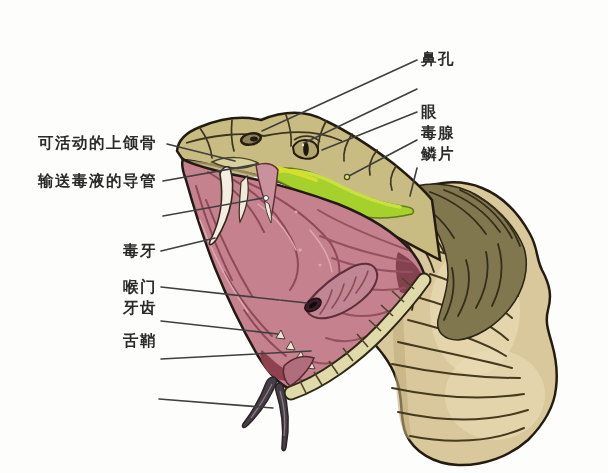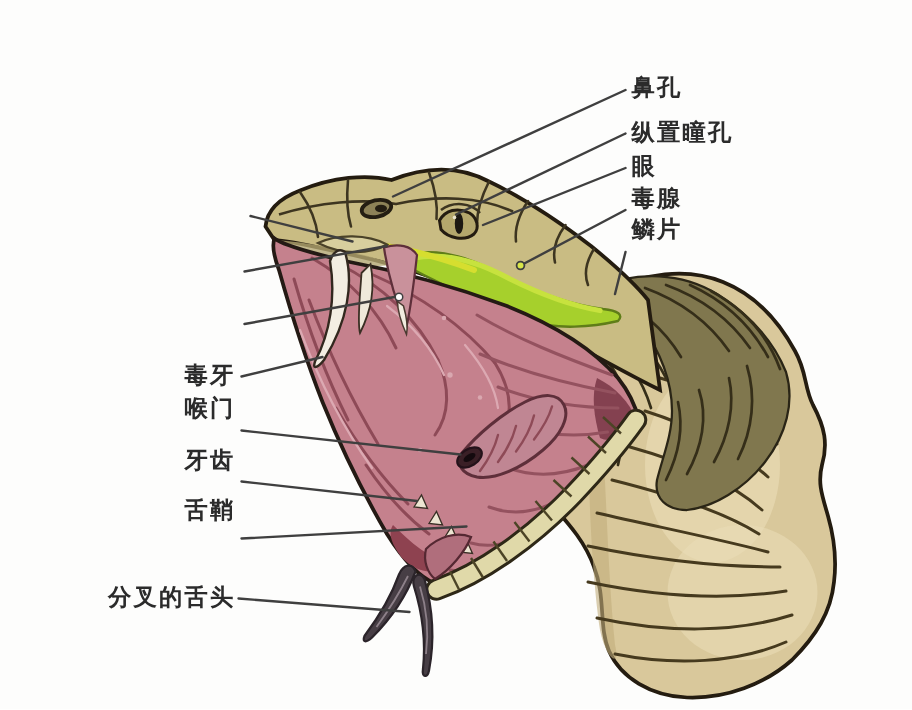--- a/index.html
+++ b/index.html
@@ -224,24 +224,24 @@
     <line x1="161" y1="251" x2="215" y2="238"></line>
     <line x1="161" y1="287" x2="307" y2="303"></line>
     <line x1="161" y1="321" x2="278" y2="334"></line>
     <line x1="161" y1="359" x2="311" y2="351"></line>
     <line x1="159" y1="399" x2="273" y2="408"></line>
     <circle cx="347" cy="177" r="2.6" fill="#d9e74a" stroke="#3f3f3f" stroke-width="1.2"></circle>
   </g>
 </svg>
 
   <div class="label col-right" style="top:50px">鼻孔</div>
-  <div class="label col-right" style="top:80px">纵置瞳孔</div>
   <div class="label col-right" style="top:103px">眼</div>
   <div class="label col-right" style="top:124px">毒腺</div>
   <div class="label col-right" style="top:145px">鳞片</div>
 
+  <div class="label col-left" style="top:134px">可活动的上颌骨</div>
+  <div class="label col-left" style="top:172px">输送毒液的导管</div>
   <div class="label col-left" style="top:242px">毒牙</div>
-  <div class="label col-left" style="top:264px">喉门</div>
+  <div class="label col-left" style="top:278px">喉门</div>
   <div class="label col-left" style="top:299px">牙齿</div>
   <div class="label col-left" style="top:332px">舌鞘</div>
-  <div class="label col-left" style="top:390px">分叉的舌头</div>
 
 </div>
 
 </body></html>

